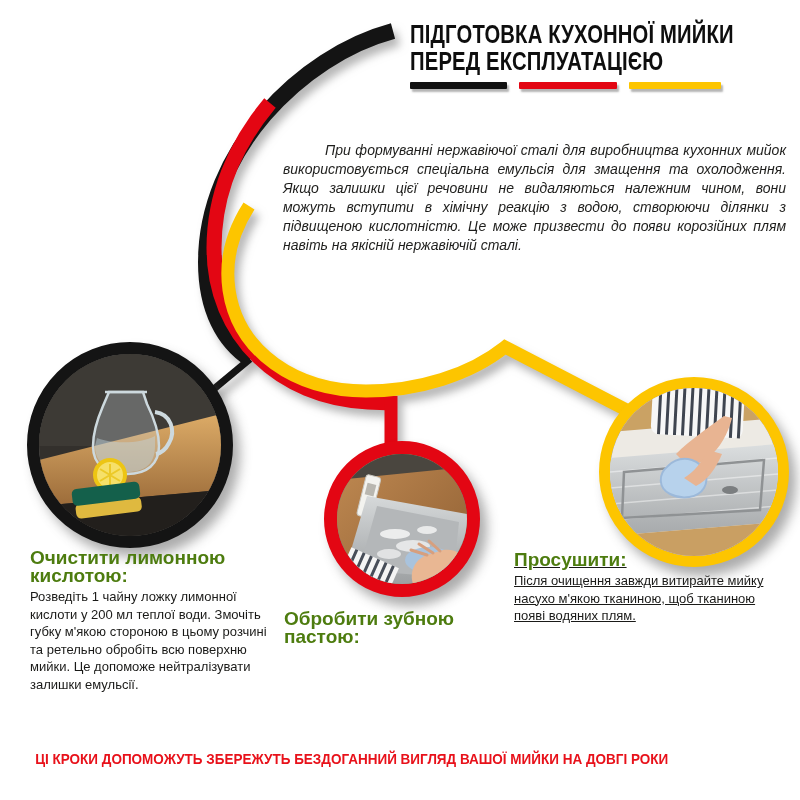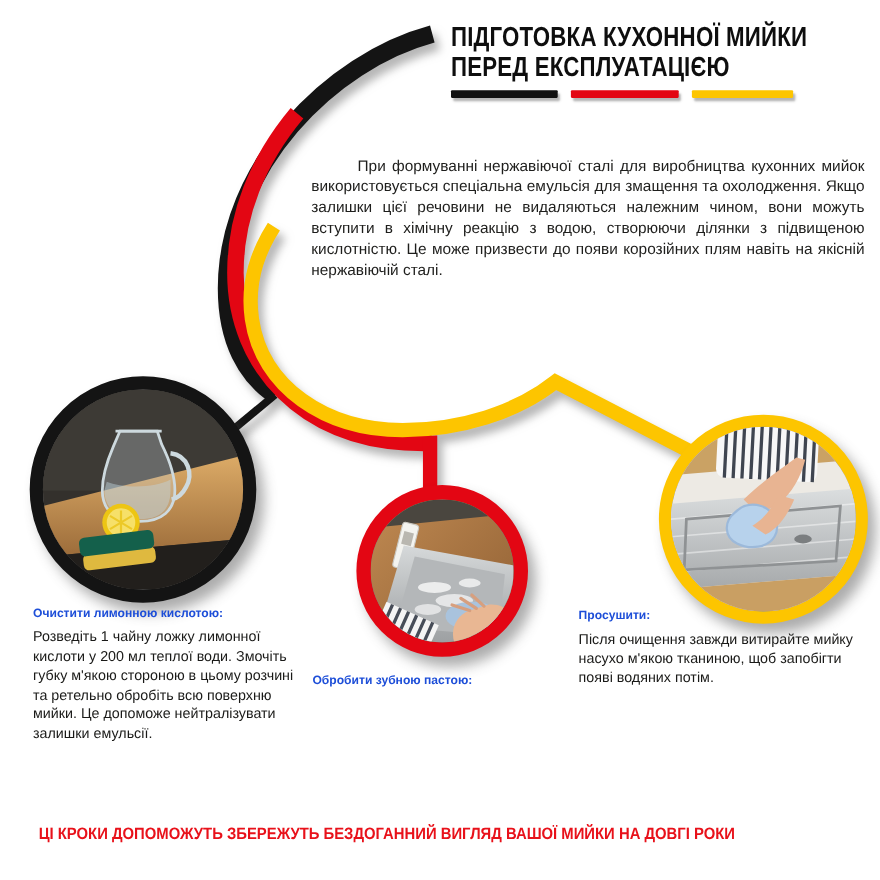--- a/index.html
+++ b/index.html
@@ -15,34 +15,34 @@
          font-size:25px;line-height:27px;transform:scaleX(0.81);transform-origin:left top;
          white-space:nowrap;letter-spacing:0.2px;}
   .bars{position:absolute;left:410px;top:82px;display:flex;gap:12px;}
   .bar{height:7px;border-radius:1px;box-shadow:2px 3px 2px rgba(90,90,90,0.45);}
   .bar.b1{width:97px;background:#111111;}
   .bar.b2{width:98px;background:#e30613;}
   .bar.b3{width:92px;background:#fdc500;}
   
   .intro{position:absolute;left:283px;top:141px;width:503px;font-size:14px;line-height:19px;
          text-align:justify;color:#1e1e1c;}
-  .intro p{margin:0 0 13px 0;text-indent:42px;}
+  .intro p{margin:0 0 13px 0;text-indent:42px;font-style:italic;}
   
   .pcircle{position:absolute;border-radius:50%;overflow:hidden;box-sizing:border-box;
            box-shadow:7px 9px 12px rgba(70,70,70,0.45);background:#777;}
   .pc1{left:27px;top:342px;width:206px;height:206px;border:12px solid #141414;}
   .pc2{left:324px;top:441px;width:156px;height:156px;border:13px solid #e30613;}
   .pc3{left:599px;top:377px;width:190px;height:190px;border:11px solid #fdc500;}
   .pcircle svg{display:block;width:100%;height:100%;}
   
   .step{position:absolute;font-size:13px;line-height:17.5px;color:#1a1a18;}
-  .step h3{margin:0 0 3px 0;font-size:11px;line-height:18px;color:#1d4ed8;}
+  .step h3{margin:0 0 3px 0;font-size:19px;line-height:18px;color:#4d7c0f;}
   .step1{left:30px;top:549px;width:250px;}
   .step2{left:284px;top:610px;width:242px;}
-  .step3{left:526px;top:551px;width:255px;}
+  .step3{left:514px;top:551px;width:255px;text-decoration:underline;}
   
   .footer{position:absolute;left:0;top:750px;width:800px;}
   .footer span{display:inline-block;font-weight:bold;font-size:15px;color:#e8111a;
                transform:scaleX(0.9);transform-origin:center;white-space:nowrap;}
 </style>
 </head>
 <body>
 
 <div class="canvas">
 
@@ -163,20 +163,20 @@
 
   <div class="step step1">
     <h3>Очистити лимонною кислотою:</h3>
     <div>Розведіть 1 чайну ложку лимонної кислоти у 200 мл теплої води. Змочіть губку м'якою стороною в цьому розчині та ретельно обробіть всю поверхню мийки. Це допоможе нейтралізувати залишки емульсії.</div>
   </div>
   <div class="step step2">
     <h3>Обробити зубною пастою:</h3>
   </div>
   <div class="step step3">
     <h3>Просушити:</h3>
-    <div>Після очищення завжди витирайте мийку насухо м'якою тканиною, щоб запобігти появі водяних потім.</div>
+    <div>Після очищення завжди витирайте мийку насухо м'якою тканиною, щоб тканиною появі водяних плям.</div>
   </div>
 
   <div class="footer">
     <span>ЦІ КРОКИ ДОПОМОЖУТЬ ЗБЕРЕЖУТЬ БЕЗДОГАННИЙ ВИГЛЯД ВАШОЇ МИЙКИ НА ДОВГІ РОКИ</span>
   </div>
 
 </div>
 
 </body></html>

